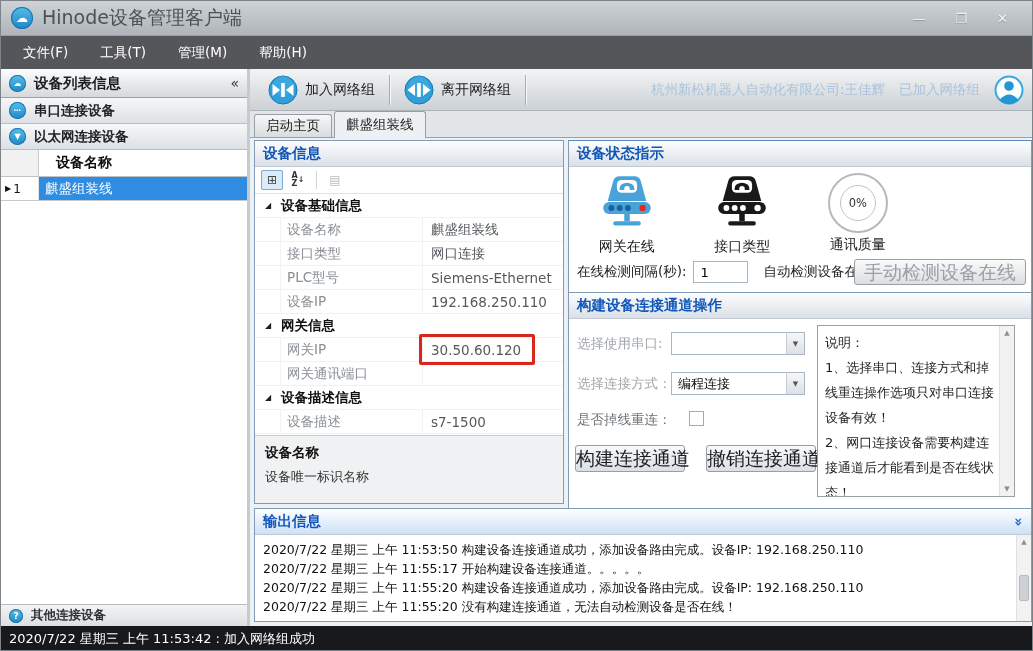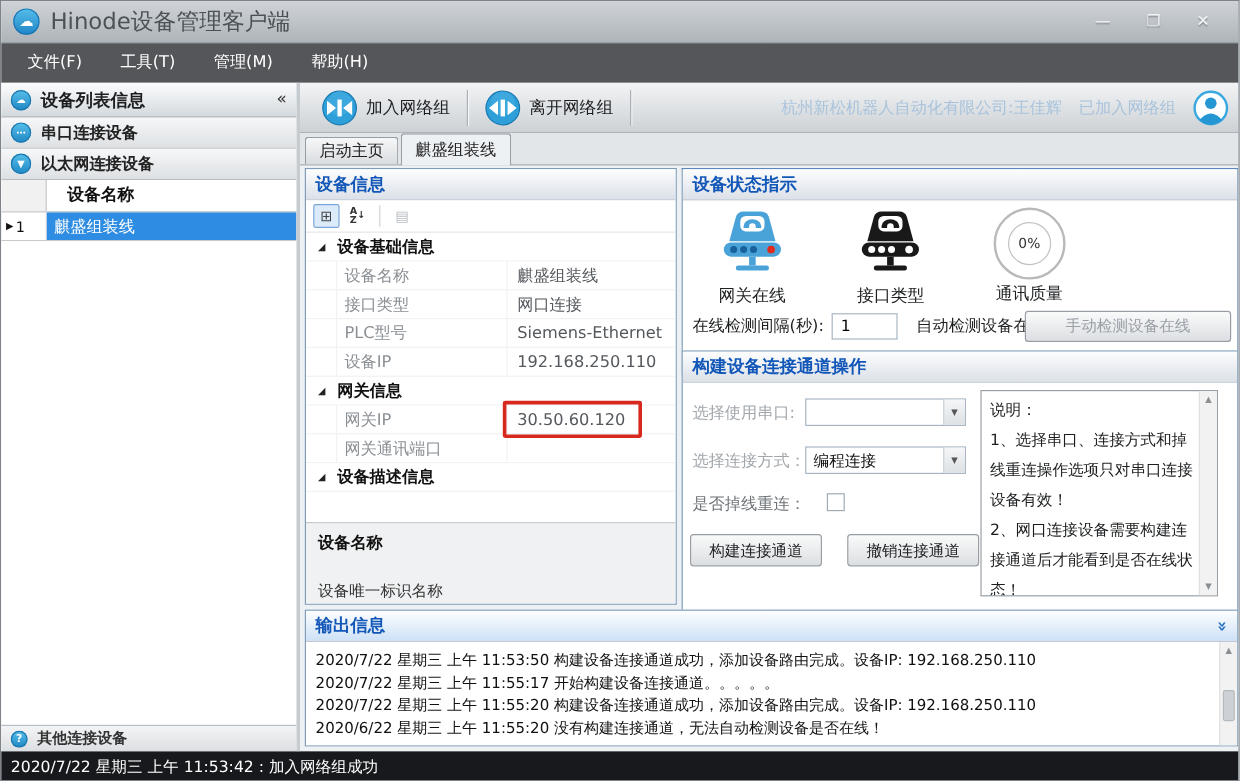--- a/index.html
+++ b/index.html
@@ -71,33 +71,33 @@
   .pgrid{height:241px;overflow:hidden;background:#fff}
   .pg-cat{display:flex;align-items:center;height:24px;border-bottom:1px solid #f0f3f6;font-weight:bold;font-size:13.5px;color:#111;white-space:nowrap}
   .pg-cat .tri{width:26px;text-align:center;font-size:8px;color:#222}
   .pg-row{display:flex;height:24px;border-bottom:1px solid #eef2f6;font-size:13.5px;white-space:nowrap}
   .pg-row .gut{width:26px;border-right:1px solid #f2f2f2}
   .pg-row .lbl{width:142px;display:flex;align-items:center;padding-left:6px;color:#8a8f94;border-right:1px solid #f2f2f2;overflow:hidden}
   .pg-row .val{flex:1;display:flex;align-items:center;padding-left:8px;color:#55595d;position:relative;overflow:visible}
   .red-box{position:absolute;left:-4px;top:-4px;width:116px;height:31px;border:3px solid var(--highlight-red,#d8281e);border-radius:2px;z-index:5;pointer-events:none}
   .pg-desc{height:70px;border-top:1px solid #c6cbd0;background:#f0f1f2;padding:8px 10px}
   .pg-desc .t{font-weight:bold;font-size:13.5px;color:#111}
-  .pg-desc .d{font-size:13px;color:#333;margin-top:22px}
+  .pg-desc .d{font-size:13px;color:#333;margin-top:6px}
 
   
   .ind-row{display:flex;height:92px}
   .ind-cell{width:25%;display:flex;flex-direction:column;align-items:center;padding-top:6px}
   .ind-label{font-size:14px;color:#1c1e20;margin-top:3px;white-space:nowrap}
   .gauge{width:60px;height:60px;border-radius:50%;border:2px solid #b9b9b9;background:#fff;display:flex;align-items:center;justify-content:center}
   .gauge-inner{width:36px;height:36px;border-radius:50%;border:1px solid #c2c2c2;display:flex;align-items:center;justify-content:center;font-size:11.5px;color:#333}
   .ctrl-row{position:absolute;left:0;right:0;top:116px;height:30px;display:flex;align-items:center;padding-left:8px}
   .ctrl-label{font-size:13.5px;color:#1c1e20;white-space:nowrap}
   .interval-input{width:55px;height:22px;border:1px solid #a8b6c4;background:#fff;font-size:13px;padding-left:7px;margin-left:6px;font-family:inherit}
   .checkbox{width:15px;height:15px;border:1px solid #a2aab2;background:#fff;display:flex;align-items:center;justify-content:center;font-size:12px;font-weight:bold;color:var(--check-green,#3fae49);margin-left:5px}
-  .btn{background:linear-gradient(#f9fafa,#dcdfe2);border:1px solid #989ea4;border-radius:3px;font-size:13px;color:#1c1e20;font-family:Liberation Sans, sans-serif;white-space:nowrap}
+  .btn{background:linear-gradient(#f9fafa,#dcdfe2);border:1px solid #989ea4;border-radius:3px;font-size:19px;color:#1c1e20;font-family:Liberation Sans, sans-serif;white-space:nowrap}
   .btn.disabled{color:#9aa0a6}
   .manual-btn{position:absolute;right:5px;top:118px;width:172px;height:26px}
 
   
   .chan-body{position:relative;height:184px}
   .form-label{position:absolute;font-size:13.5px;white-space:nowrap;color:#a2a7ac}
   .form-label.dark{color:#6e7377}
   .combo{position:absolute;width:134px;height:23px;border:1px solid #a8b6c4;background:#fff;display:flex}
   .combo .ctext{flex:1;font-size:13px;display:flex;align-items:center;padding-left:6px;color:#111;overflow:hidden;white-space:nowrap}
   .combo .cbtn{width:18px;border-left:1px solid #c4ccd4;background:linear-gradient(#f5f6f7,#dde1e5);display:flex;align-items:center;justify-content:center;font-size:7px;color:#555}
@@ -282,20 +282,27 @@
               <div class="pg-row">
                 <div class="gut"></div>
                 <div class="lbl">网关通讯端口</div>
                 <div class="val">
                   <span></span>
                 </div>
               </div>
               <div class="pg-cat">
                 <span class="tri">◢</span>
                 <span>设备描述信息</span>
+              </div>
+              <div class="pg-row">
+                <div class="gut"></div>
+                <div class="lbl">设备描述</div>
+                <div class="val">
+                  <span>s7-1500</span>
+                </div>
               </div>
             </div>
           <div class="pg-desc">
             <div class="t">设备名称</div>
             <div class="d">设备唯一标识名称</div>
           </div>
         </div>
 
         <div class="panel" style="left:318px;top:2px;width:464px;height:172px;border-top-color:#5b86c0">
           <div class="panel-header">
@@ -386,21 +393,21 @@
         <div class="panel" style="left:4px;top:370px;width:778px;height:114px">
           <div class="panel-header bluer">
             <span>输出信息</span>
             <span class="chevron-down">»</span>
           </div>
           <div class="out-body" style="height:100px">
             <div class="out-logs" id="out-logs">
                 <div class="log-line">2020/7/22 星期三 上午 11:53:50 构建设备连接通道成功，添加设备路由完成。设备IP: 192.168.250.110</div>
                 <div class="log-line">2020/7/22 星期三 上午 11:55:17 开始构建设备连接通道。。。。。</div>
                 <div class="log-line">2020/7/22 星期三 上午 11:55:20 构建设备连接通道成功，添加设备路由完成。设备IP: 192.168.250.110</div>
-                <div class="log-line">2020/6/22 星期三 上午 11:55:20 没有构建连接通道，无法自动检测设备是否在线！</div>
+                <div class="log-line">2020/7/22 星期三 上午 11:55:20 没有构建连接通道，无法自动检测设备是否在线！</div>
               </div>
             <div class="vscroll">
               <span class="up">▲</span>
               <span class="dn">▼</span>
               <div class="thumb" style="top:40px;height:26px"></div>
             </div>
           </div>
         </div>
 
       </div>

